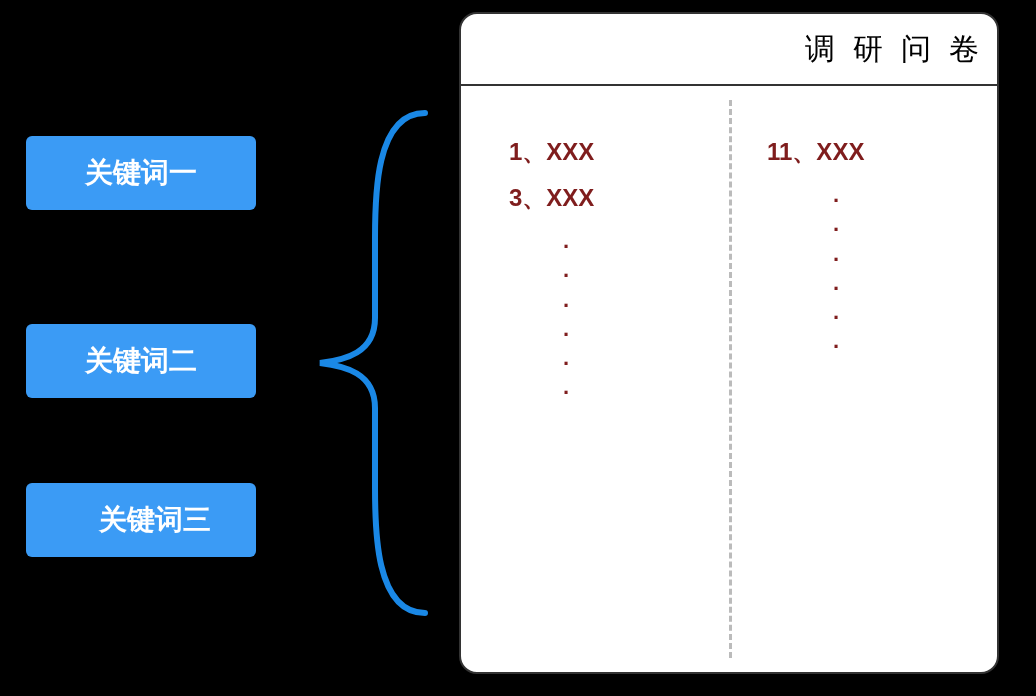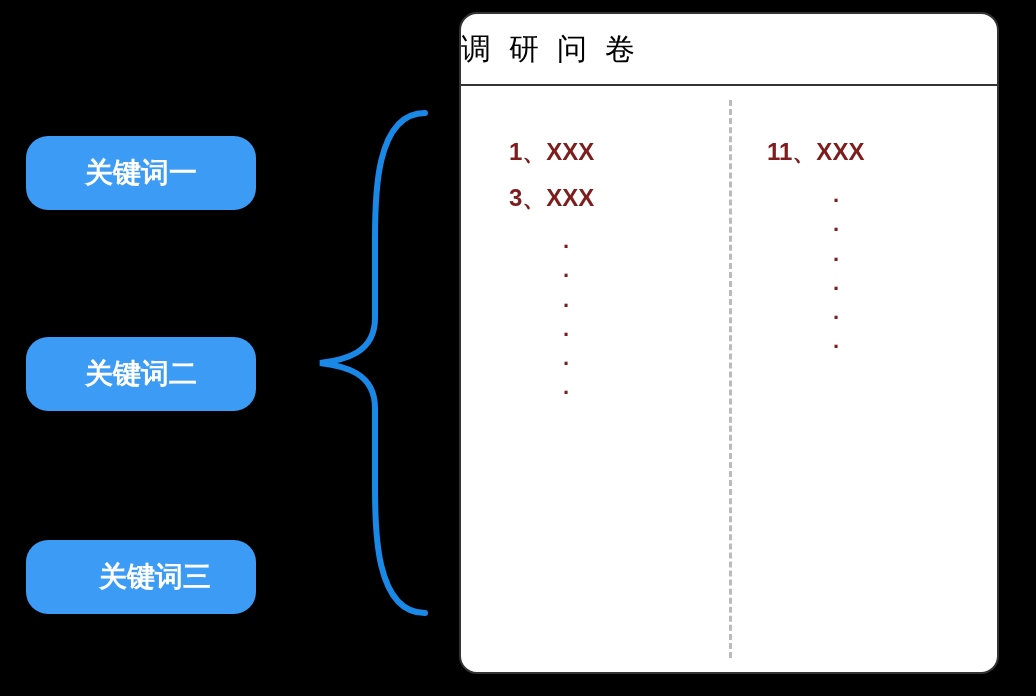--- a/index.html
+++ b/index.html
@@ -12,32 +12,32 @@
       height: 696px;
       background: #000;
       font-family: "Microsoft YaHei", "PingFang SC", sans-serif;
       position: relative;
     }
     .keyword-box {
       position: absolute;
       width: 230px;
       height: 74px;
       background: #3b9bf5;
-      border-radius: 22px;
+      border-radius: 6px;
       display: flex;
       align-items: center;
       justify-content: center;
       color: #fff;
       font-size: 28px;
       font-weight: bold;
       left: 26px;
     }
     .kw1 { top: 136px; }
-    .kw2 { top: 324px; margin-top: 13px; }
-    .kw3 { top: 540px; padding-left: 28px; }
+    .kw2 { top: 324px; }
+    .kw3 { top: 483px; padding-left: 28px; }
 
     .brace-svg {
       position: absolute;
       left: 285px;
       top: 108px;
     }
 
     .questionnaire {
       position: absolute;
       left: 459px;
@@ -47,25 +47,26 @@
       background: #fff;
       border: 2px solid #333;
       border-radius: 18px;
       overflow: hidden;
     }
     .q-header {
       height: 72px;
       border-bottom: 2px solid #333;
       display: flex;
       align-items: center;
-      justify-content: flex-start;
+      justify-content: flex-end;
       font-size: 30px;
       font-weight: 500;
       letter-spacing: 18px;
       color: #000;
+      padding-left: 18px;
     }
     .q-body {
       position: relative;
       height: calc(100% - 72px);
       display: flex;
     }
     .column {
       width: 50%;
       padding: 50px 30px 0 48px;
       color: #7f1d1d;

